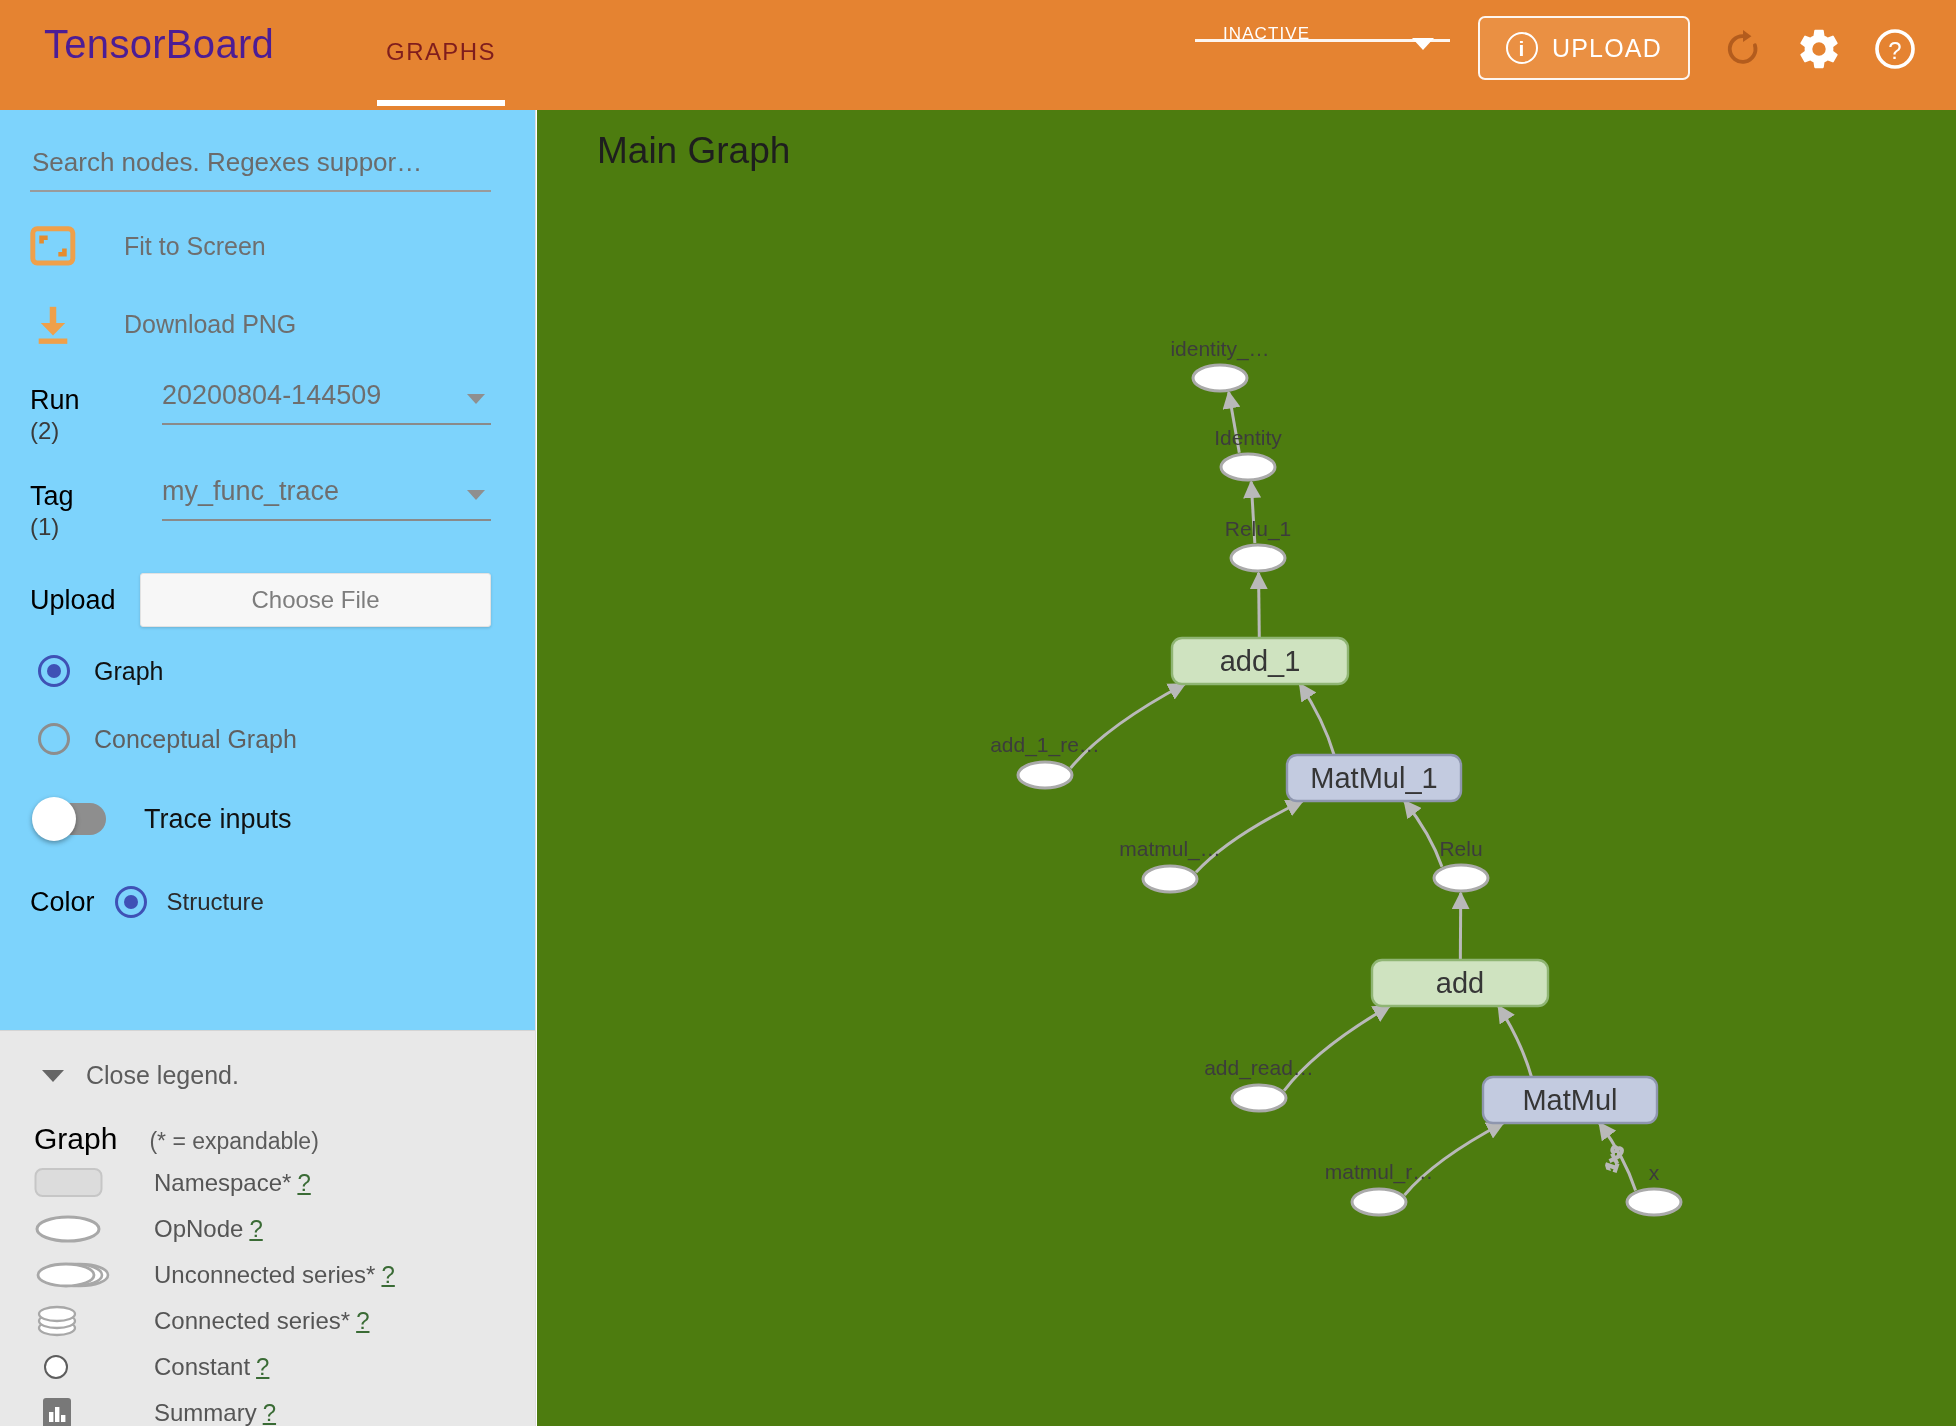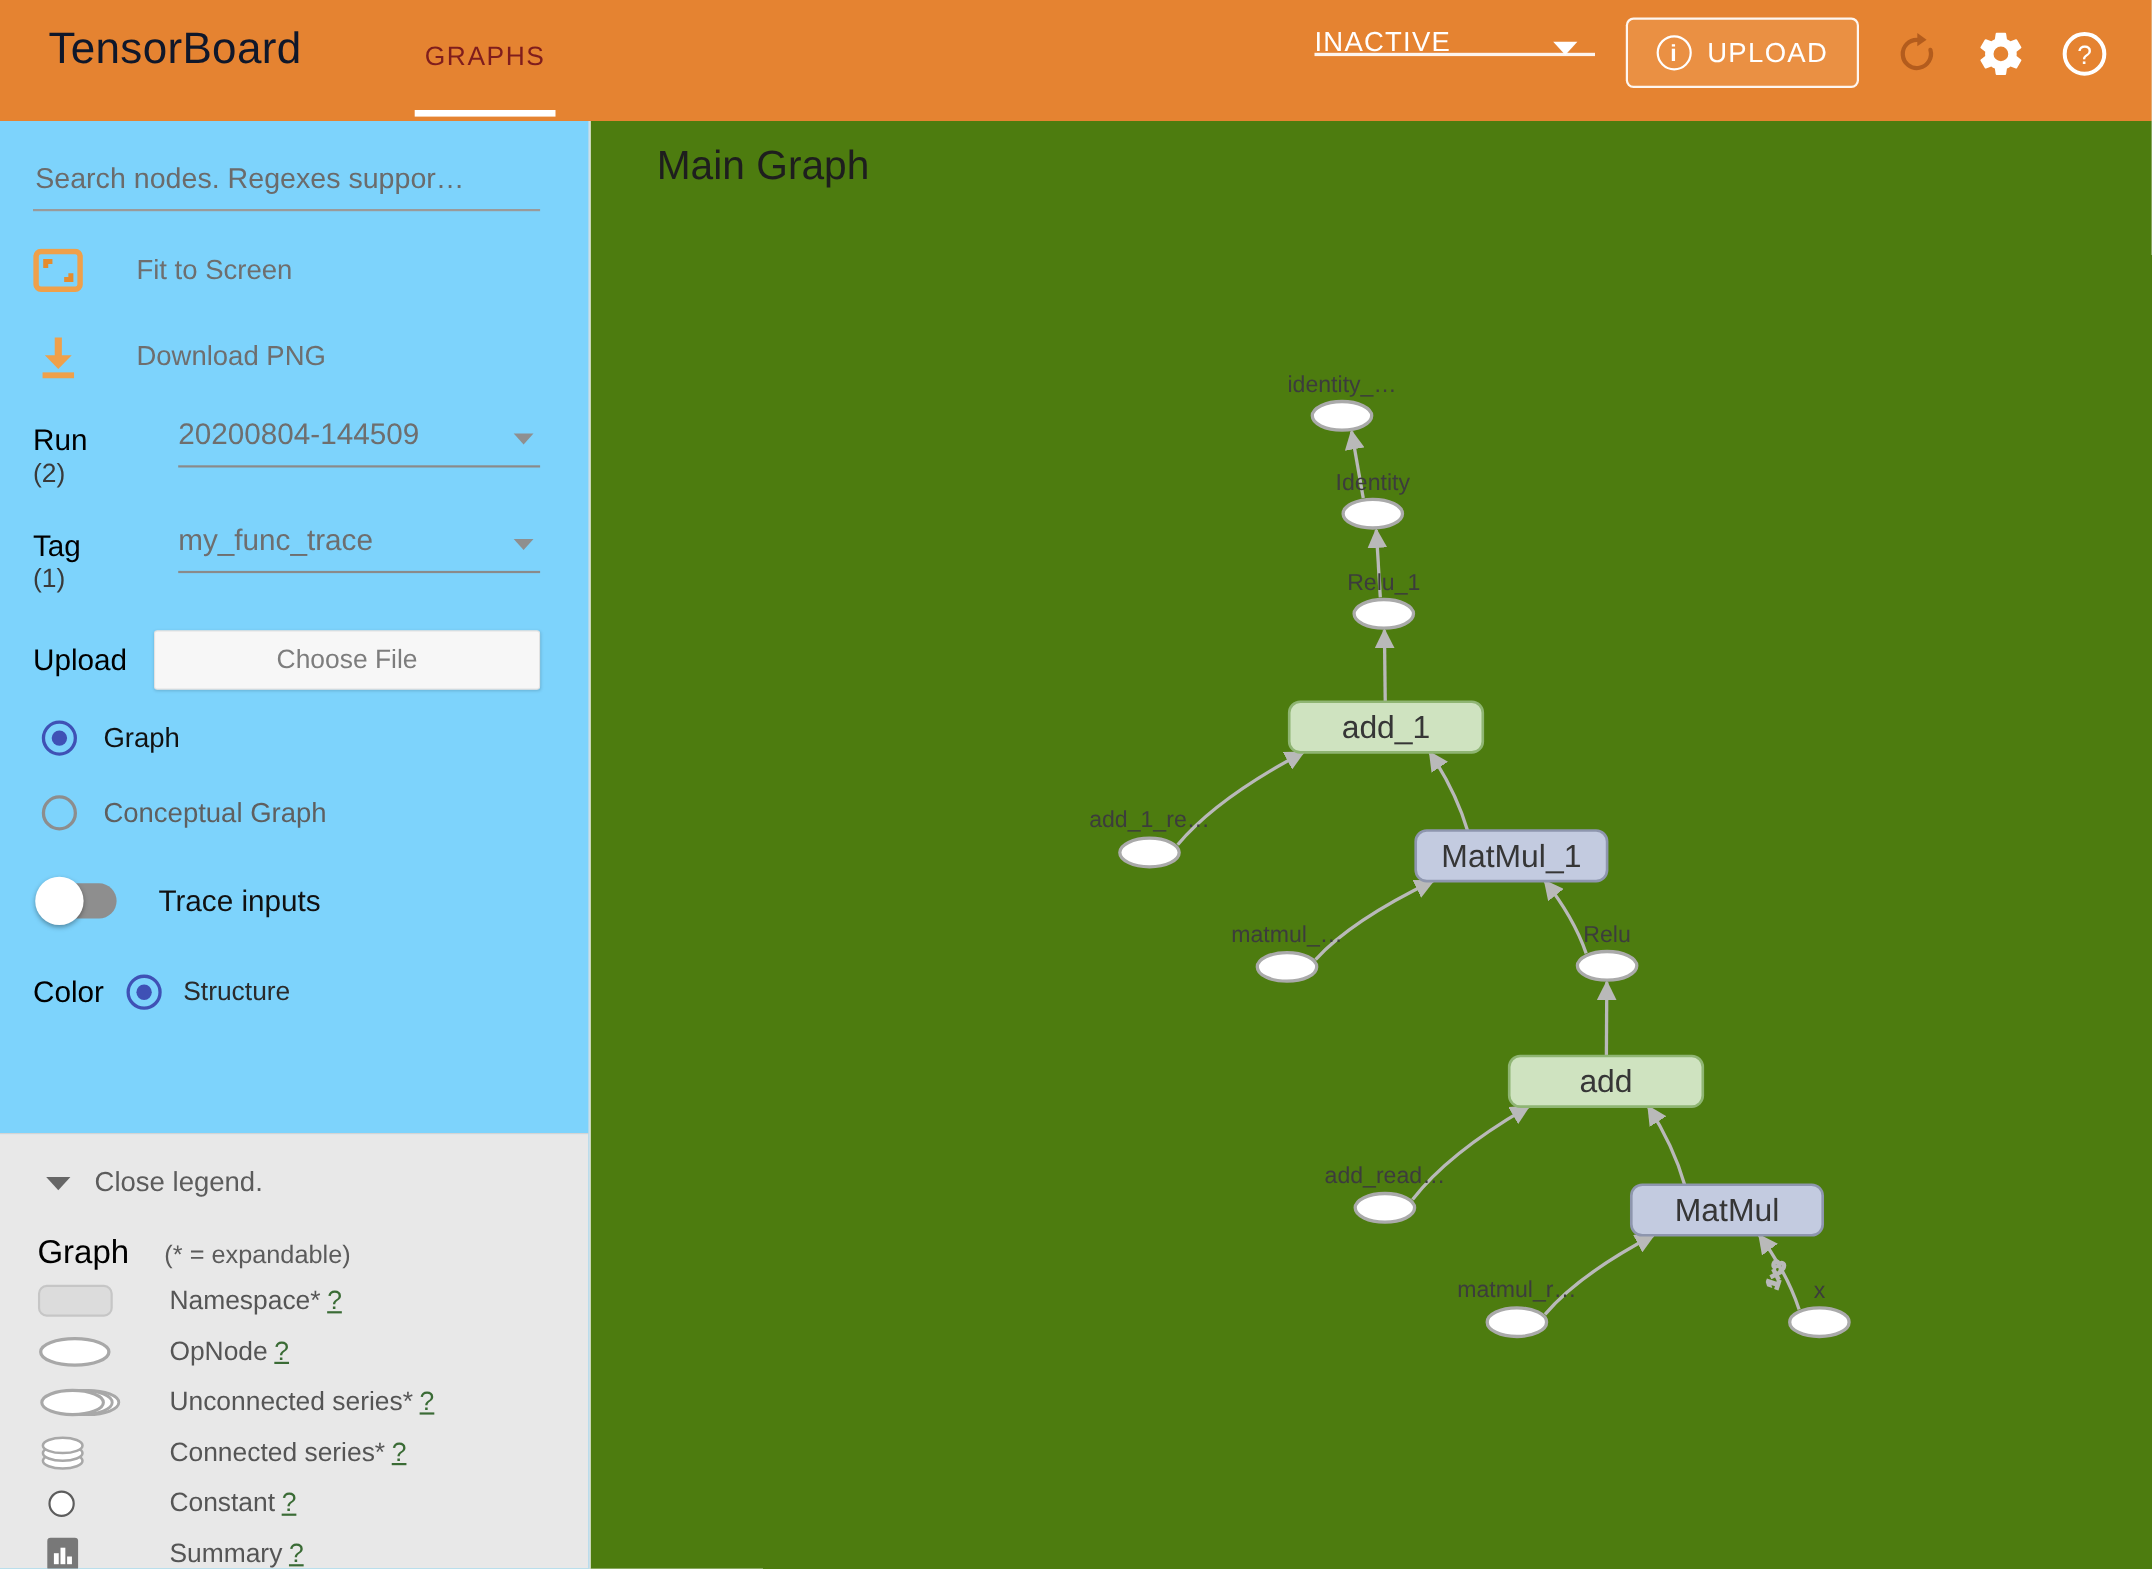--- a/index.html
+++ b/index.html
@@ -12,21 +12,21 @@
   }
 
   
   #header {
     position: absolute; left: 0; top: 0;
     width: 1956px; height: 110px;
     background: #e58331;
     display: flex; align-items: flex-start;
   }
   #brand {
-    color: #0f172a;
+    color: #4c1d95;
     font-size: 40px;
     letter-spacing: .3px;
     margin-left: 44px;
     margin-top: 22px;
     white-space: nowrap;
   }
   #tabs {
     margin-left: 90px; margin-top: 30px;
     display: flex; align-items: flex-start; height: 80px;
   }
@@ -51,23 +51,24 @@
     padding-top: 10px;
   }
   #run-state {
     position: relative;
     min-width: 255px;
     margin-right: 28px;
     padding-top: 14px;
   }
   #run-state .rs-label {
     color: #ffffff;
-    font-size: 25px;
+    font-size: 17px;
     letter-spacing: 1.1px;
     display: inline-block;
+    margin-left: 28px;
   }
   #run-state .rs-caret {
     position: absolute;
     right: 16px; top: 28px;
     width: 0; height: 0;
     border-left: 11px solid transparent;
     border-right: 11px solid transparent;
     border-top: 12px solid #ffffff;
   }
   #run-state .rs-underline {

